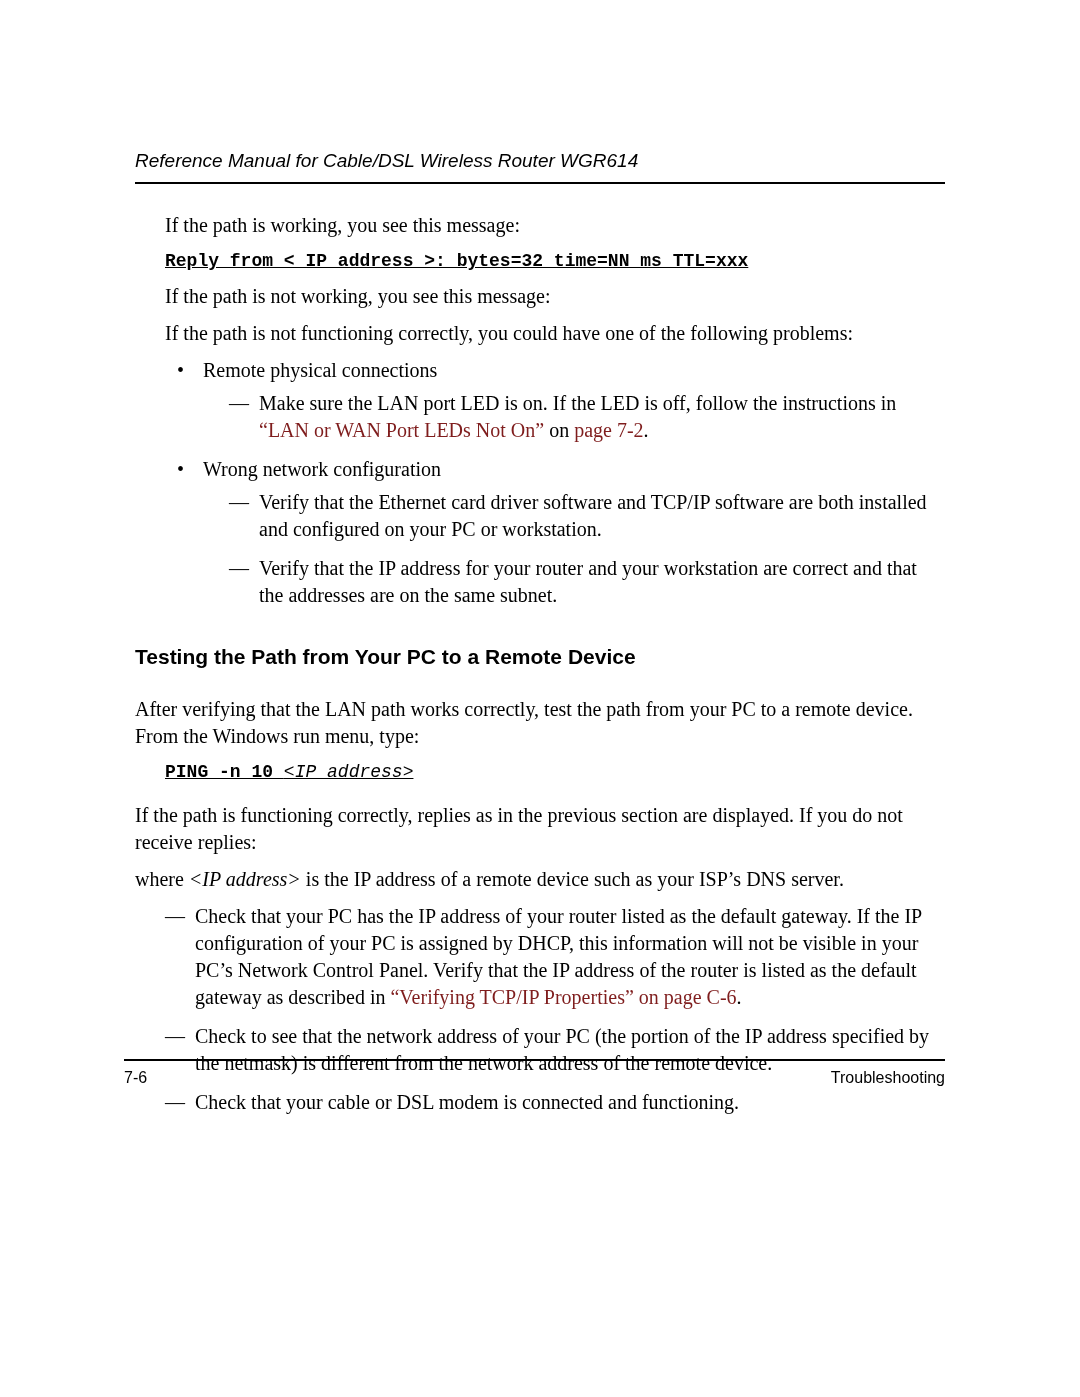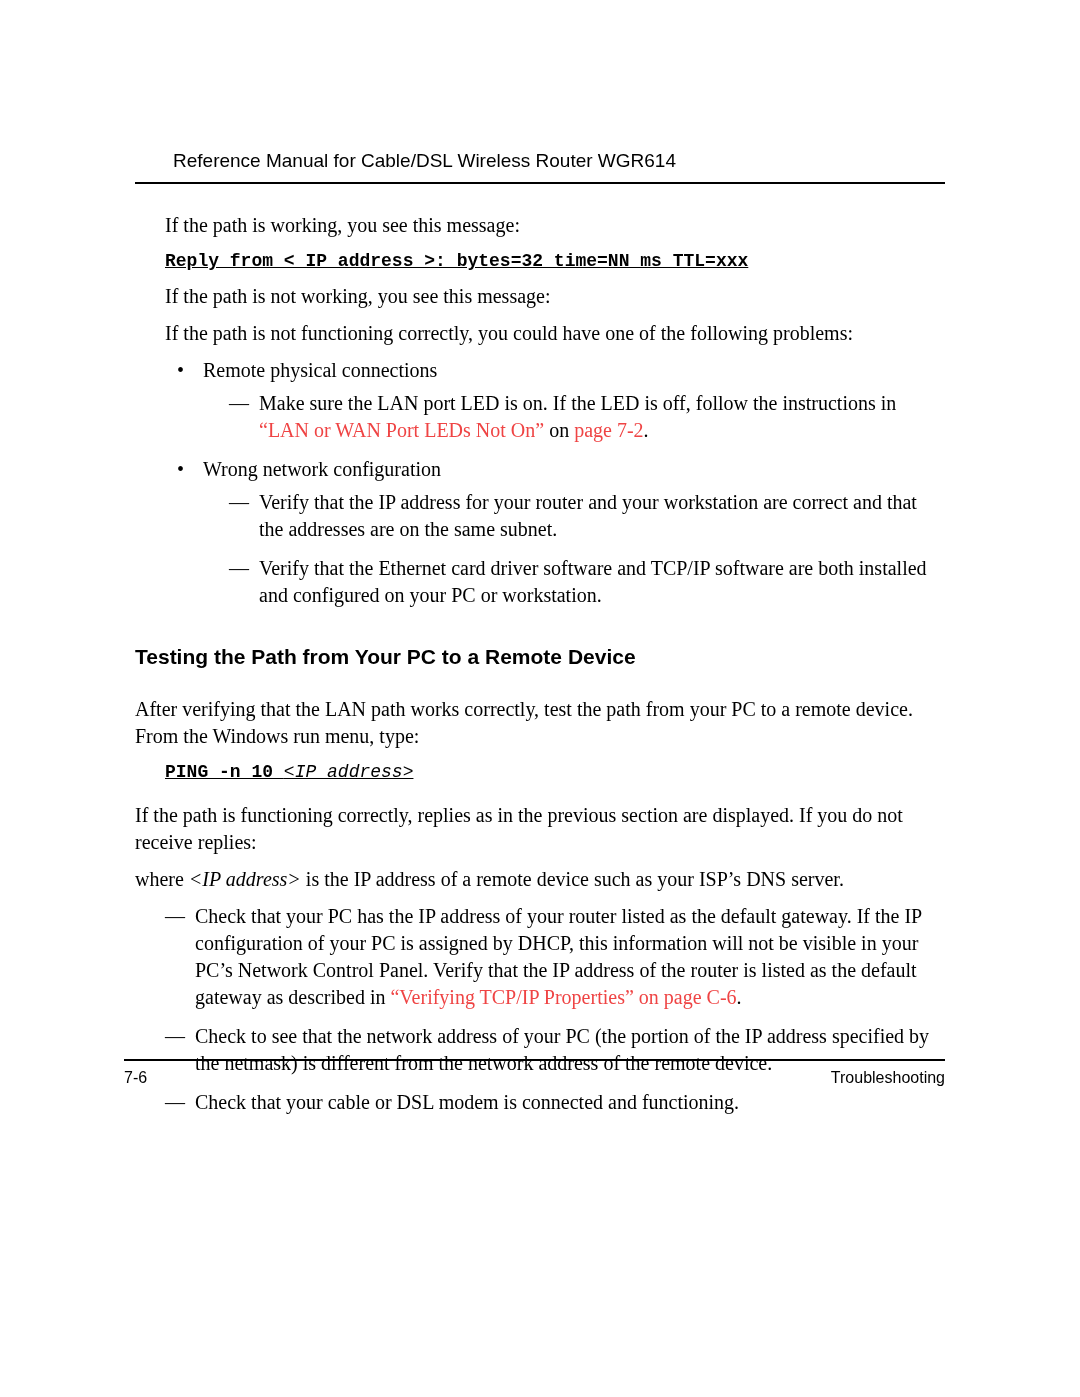--- a/index.html
+++ b/index.html
@@ -10,24 +10,24 @@
     color: #000;
   }
   .page {
     box-sizing: border-box;
     width: 1080px;
     height: 1397px;
     padding: 150px 135px 0 135px;
     position: relative;
   }
   .running-head {
+    font-style: italic;
     font-size: 19px;
     font-family: Arial, Helvetica, sans-serif;
     margin-bottom: 10px;
-    margin-left: 38px;
   }
   .hr-top {
     border: none;
     border-top: 2px solid #000;
     margin: 0 0 28px 0;
   }
   .content {
     font-size: 20px;
     line-height: 1.35;
     padding-left: 30px;
@@ -71,21 +71,21 @@
     margin: 0 0 12px 0;
   }
   ul.dashes > li::before {
     content: "—";
     position: absolute;
     left: 26px;
     top: 0;
   }
   ul.dashes.top > li { padding-left: 30px; }
   ul.dashes.top > li::before { left: 0; }
-  .link { color: #ef4444; }
+  .link { color: #7f1d1d; }
   .h2 {
     font-family: Arial, Helvetica, sans-serif;
     font-size: 21px;
     font-weight: bold;
     margin: 34px 0 24px -30px;
   }
   .footer {
     position: absolute;
     left: 124px;
     right: 135px;
@@ -126,22 +126,22 @@
         <span>Remote physical connections</span>
         <ul class="dashes">
           <li>
             <span>Make sure the LAN port LED is on. If the LED is off, follow the instructions in </span><span class="link">“LAN or WAN Port LEDs Not On”</span><span> on </span><span class="link">page 7-2</span><span>.</span>
           </li>
         </ul>
       </li>
       <li>
         <span>Wrong network configuration</span>
         <ul class="dashes">
+          <li>Verify that the Ethernet card driver software and TCP/IP software are both installed and configured on your PC or workstation.</li>
           <li>Verify that the IP address for your router and your workstation are correct and that the addresses are on the same subnet.</li>
-          <li>Verify that the Ethernet card driver software and TCP/IP software are both installed and configured on your PC or workstation.</li>
         </ul>
       </li>
     </ul>
 
     <div class="h2">Testing the Path from Your PC to a Remote Device</div>
 
     <p class="para" style="margin-left:-30px;">After verifying that the LAN path works correctly, test the path from your PC to a remote device. From the Windows run menu, type:</p>
 
     <p class="mono"><span>PING -n 10 </span><span class="arg">&lt;IP address&gt;</span></p>
 

